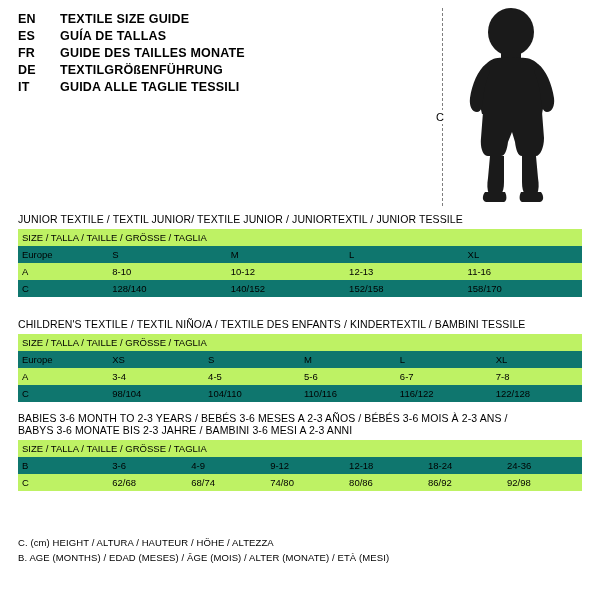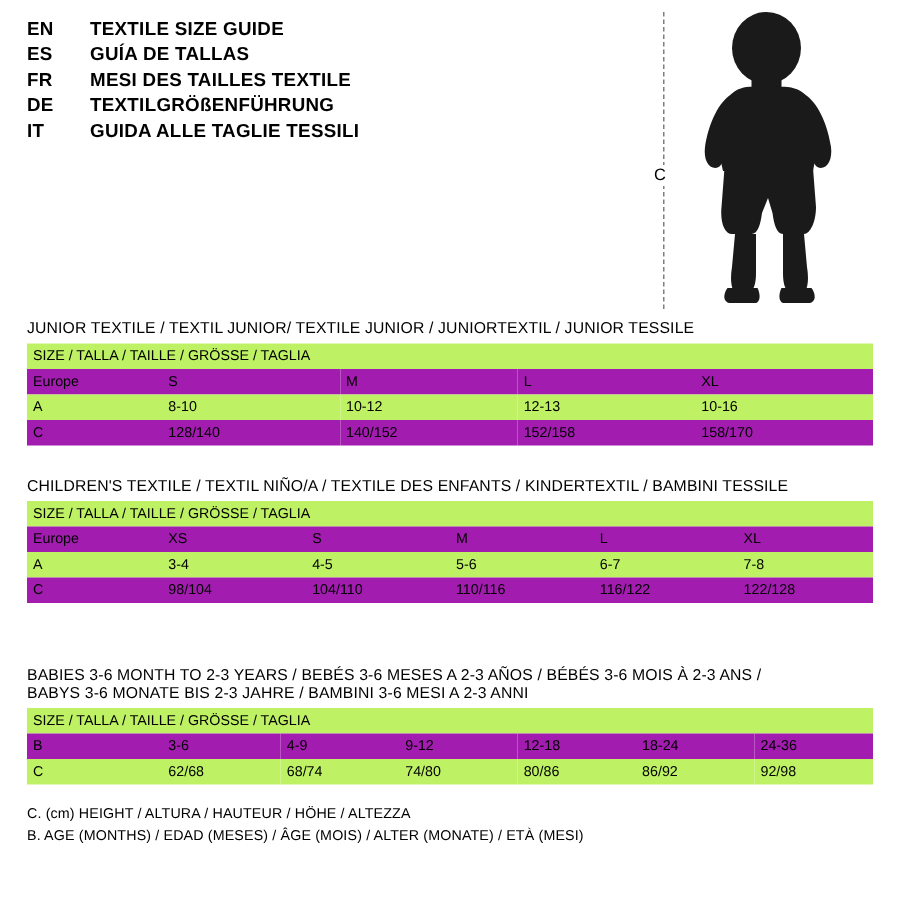--- a/index.html
+++ b/index.html
@@ -90,21 +90,21 @@
   table.size-table td {
     font-size: 9.5px;
     padding: 3px 0 3px 4px;
     vertical-align: middle;
     border: none;
   }
   tr.band-mid td {
     background: #bef264;
   }
   tr.band-light td {
-    background: #a21caf;
+    background: #0f766e;
   }
 
   
   .legend {
     position: absolute;
     left: 18px;
     width: 564px;
   }
   .legend-line {
     font-size: 9.5px;
@@ -119,21 +119,21 @@
   <div class="lang-row">
     <span class="lang-code">EN</span>
     <span class="lang-title">TEXTILE SIZE GUIDE</span>
   </div>
   <div class="lang-row">
     <span class="lang-code">ES</span>
     <span class="lang-title">GUÍA DE TALLAS</span>
   </div>
   <div class="lang-row">
     <span class="lang-code">FR</span>
-    <span class="lang-title">MESI DES TAILLES TEXTILE</span>
+    <span class="lang-title">GUIDE DES TAILLES MONATE</span>
   </div>
   <div class="lang-row">
     <span class="lang-code">DE</span>
     <span class="lang-title">TEXTILGRÖßENFÜHRUNG</span>
   </div>
   <div class="lang-row">
     <span class="lang-code">IT</span>
     <span class="lang-title">GUIDA ALLE TAGLIE TESSILI</span>
   </div>
 </div>
@@ -185,21 +185,21 @@
         <td>S</td>
         <td>M</td>
         <td>L</td>
         <td>XL</td>
       </tr>
       <tr class="band-mid">
         <td>A</td>
         <td>8-10</td>
         <td>10-12</td>
         <td>12-13</td>
-        <td>10-16</td>
+        <td>11-16</td>
       </tr>
       <tr class="band-light">
         <td>C</td>
         <td>128/140</td>
         <td>140/152</td>
         <td>152/158</td>
         <td>158/170</td>
       </tr>
     </tbody>
   </table>
@@ -241,21 +241,21 @@
         <td>98/104</td>
         <td>104/110</td>
         <td>110/116</td>
         <td>116/122</td>
         <td>122/128</td>
       </tr>
     </tbody>
   </table>
 </div>
 
-<div class="section" style="top:444px;">
+<div class="section" style="top:412px;">
   <div class="section-title" style="white-space: pre-line;">BABIES 3-6 MONTH TO 2-3 YEARS / BEBÉS 3-6 MESES A 2-3 AÑOS / BÉBÉS 3-6 MOIS À 2-3 ANS /
 BABYS 3-6 MONATE BIS 2-3 JAHRE / BAMBINI 3-6 MESI A 2-3 ANNI</div>
   <table class="size-table">
     <colgroup>
       <col style="width:16%">
         <col style="width:14%">
         <col style="width:14%">
         <col style="width:14%">
         <col style="width:14%">
         <col style="width:14%">

